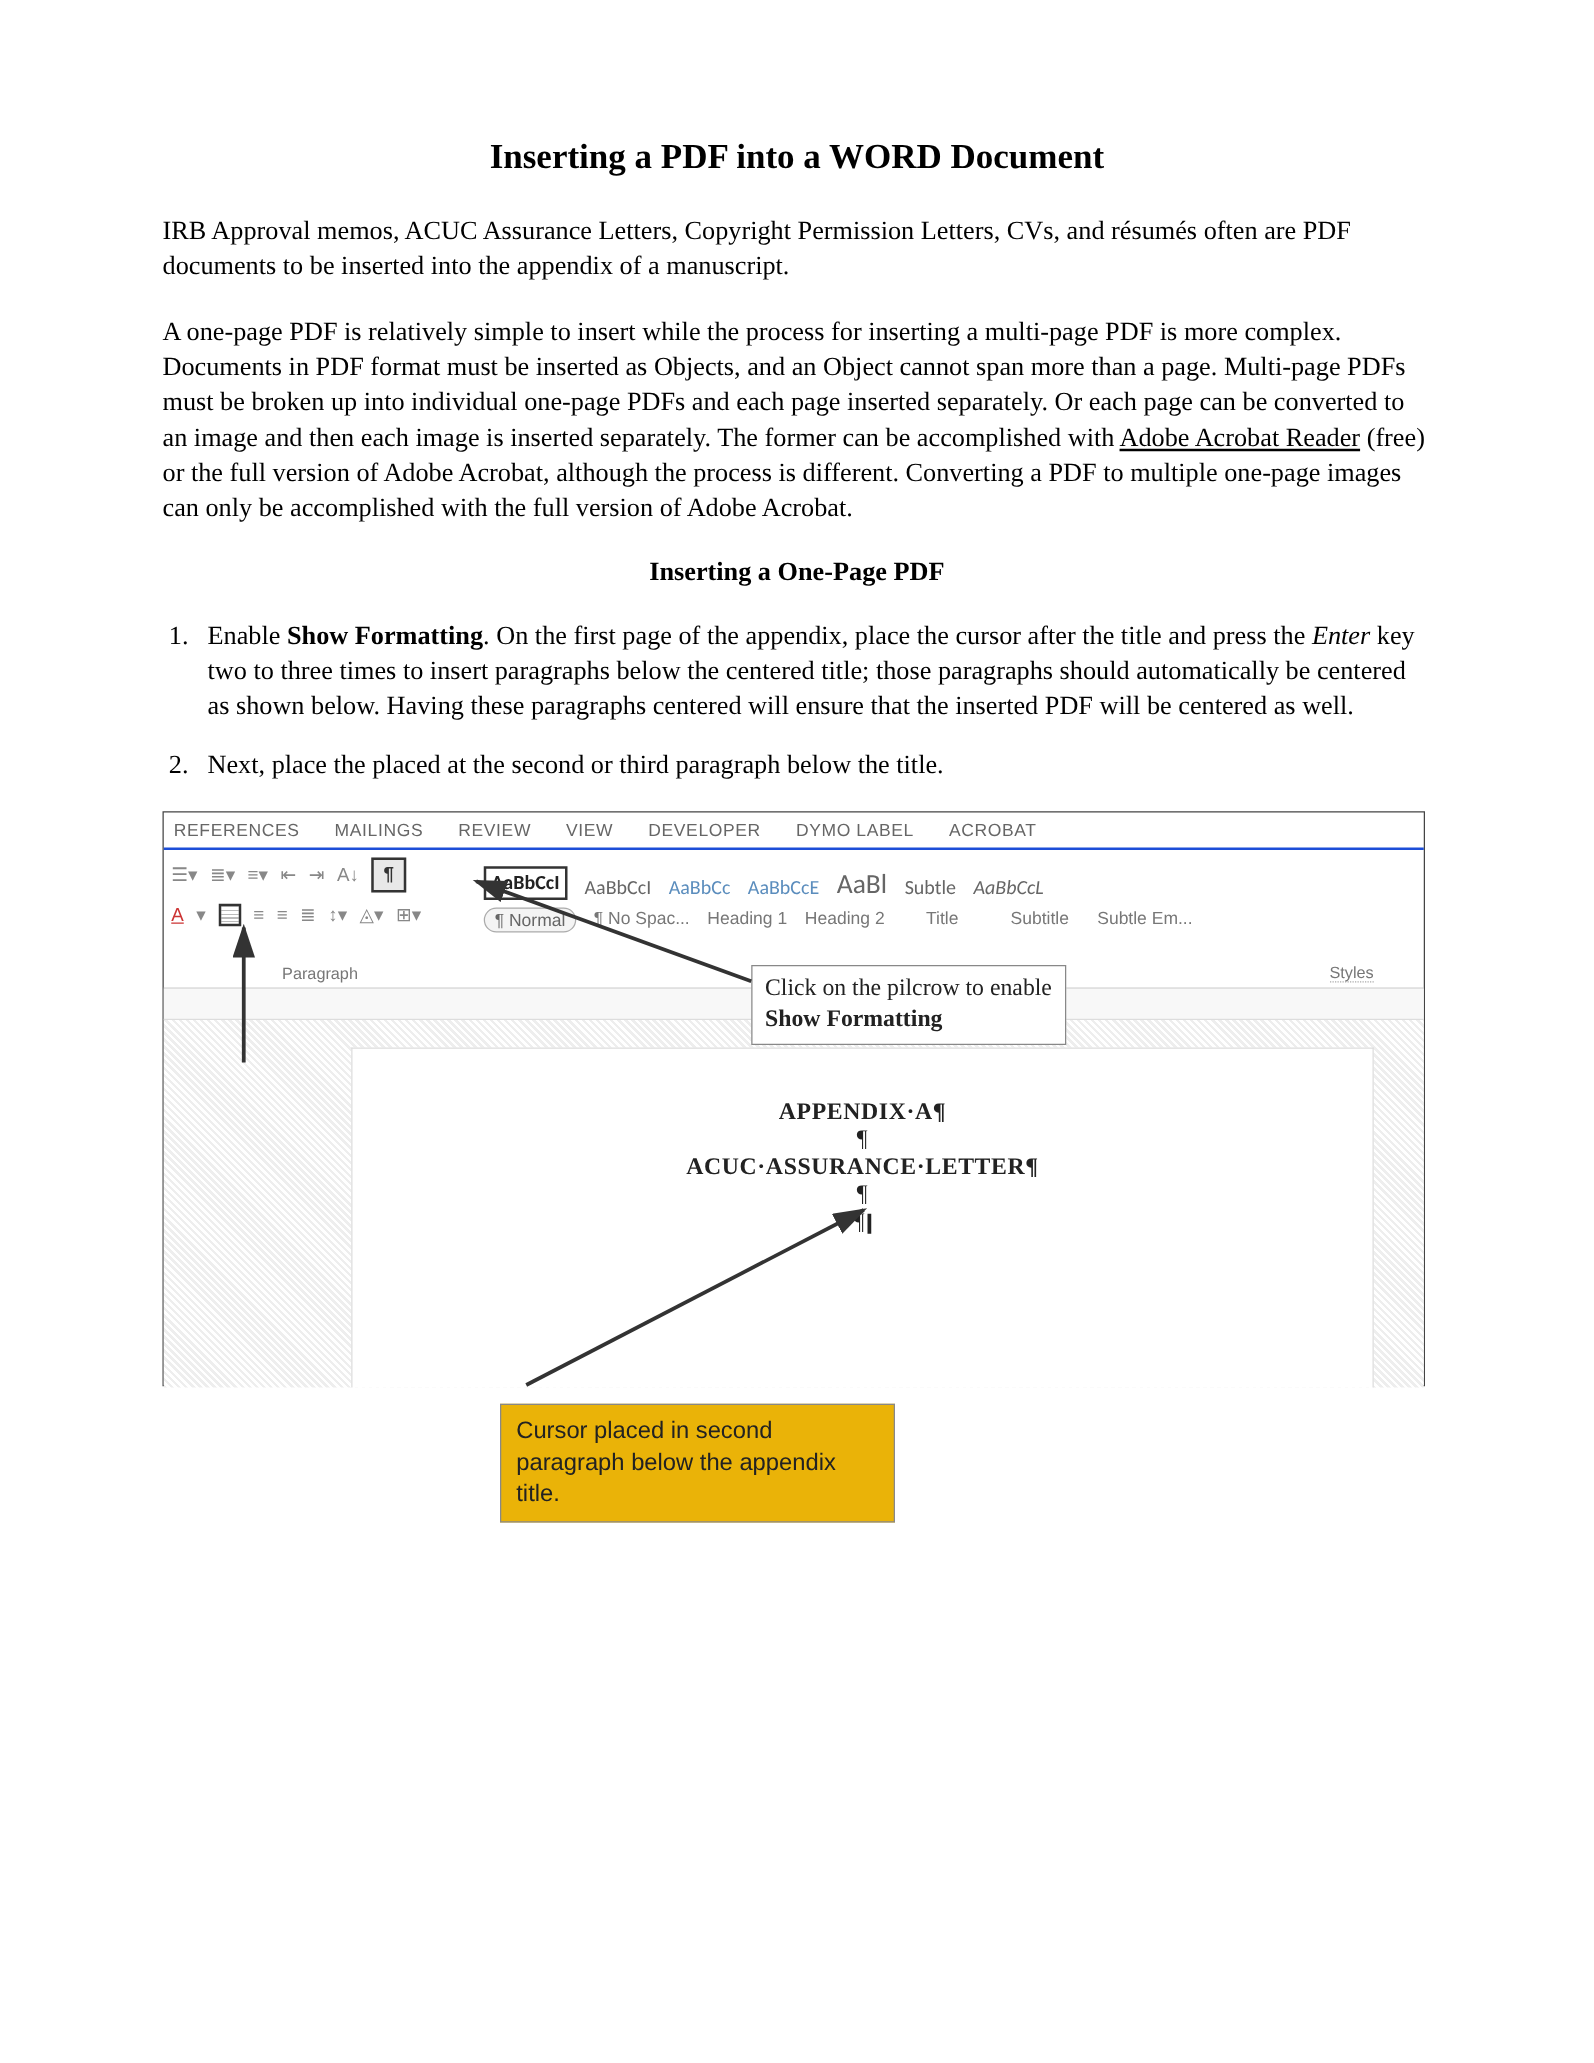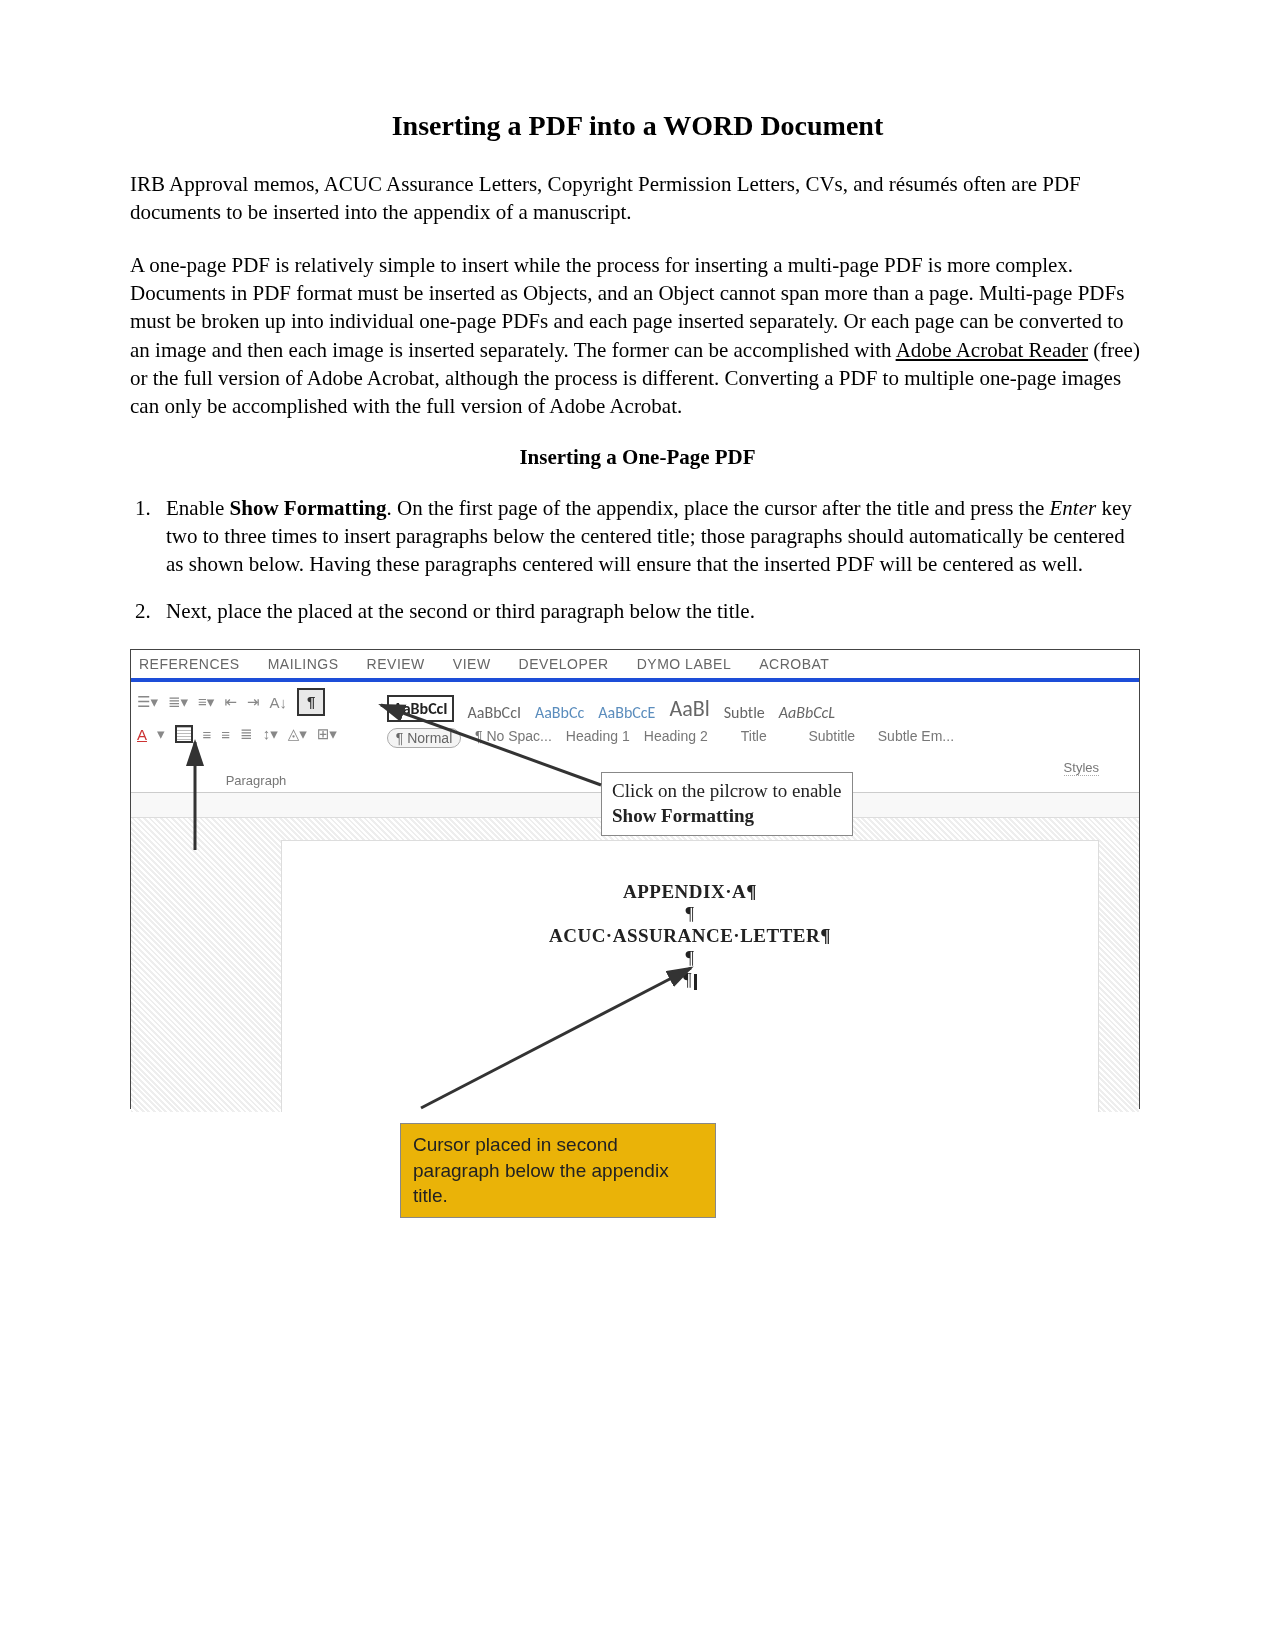--- a/index.html
+++ b/index.html
@@ -65,21 +65,21 @@
     background: #fff;
   }
   
   .ribbon-tabs {
     display: flex;
     gap: 28px;
     padding: 6px 8px 6px 8px;
     font-size: 14px;
     letter-spacing: 0.5px;
     color: #666;
-    border-bottom: 4px solid #1d4ed8;
+    border-bottom: 2px solid #1d4ed8;
   }
   .ribbon-tabs span { text-transform: uppercase; }
 
   
   .ribbon-body {
     position: relative;
     height: 110px;
     display: flex;
     align-items: stretch;
     border-bottom: 1px solid #ccc;
@@ -143,21 +143,21 @@
   .style-names {
     display:flex;
     gap:14px;
     font-size:14px;
     color:#777;
     padding-top:4px;
   }
   .style-names span { min-width: 64px; text-align:center;border-radius:10px; }
   .styles-label {
     position:absolute;
-    bottom:16px; right:40px;
+    bottom:4px; right:40px;
     font-size:13px;
     color:#777;
     border-bottom:1px dotted #aaa;
   }
   .normal-btn {
     display:inline-block;
     border:1px solid #aaa;
     font-size:14px;
     padding:1px 4px;
     color:#666;

